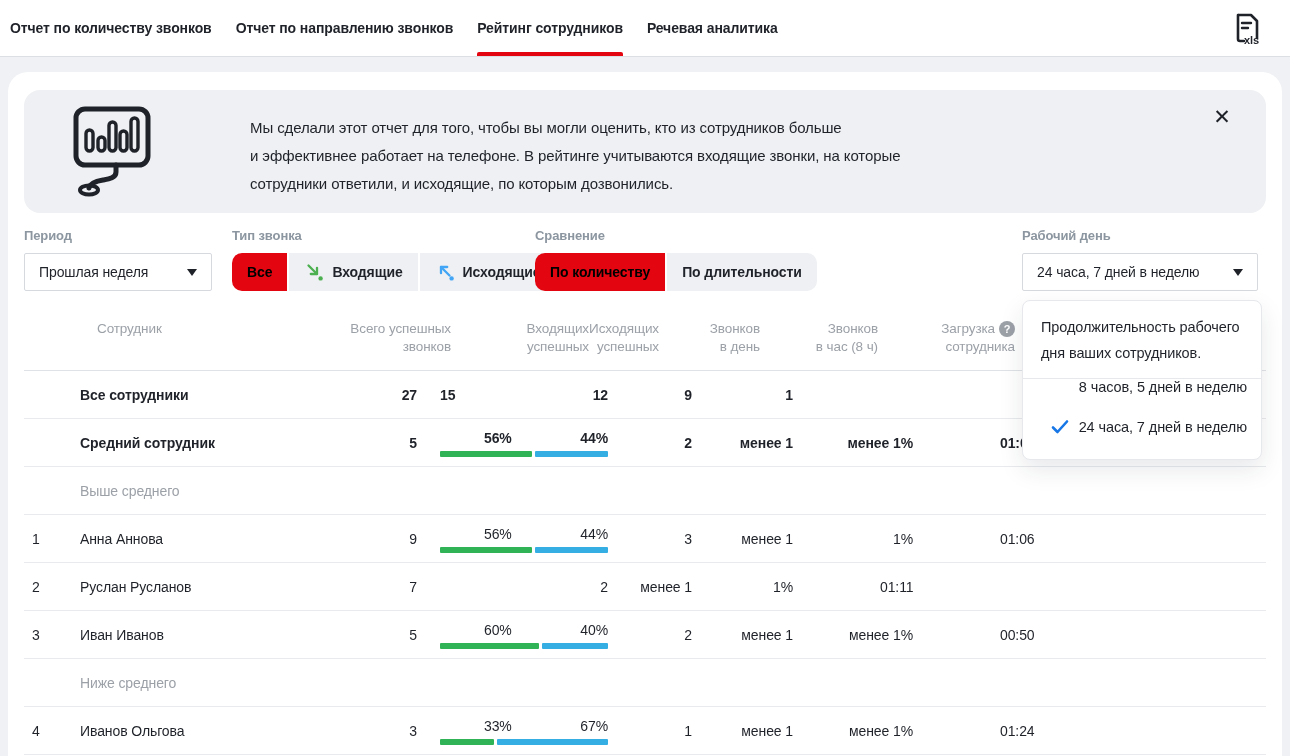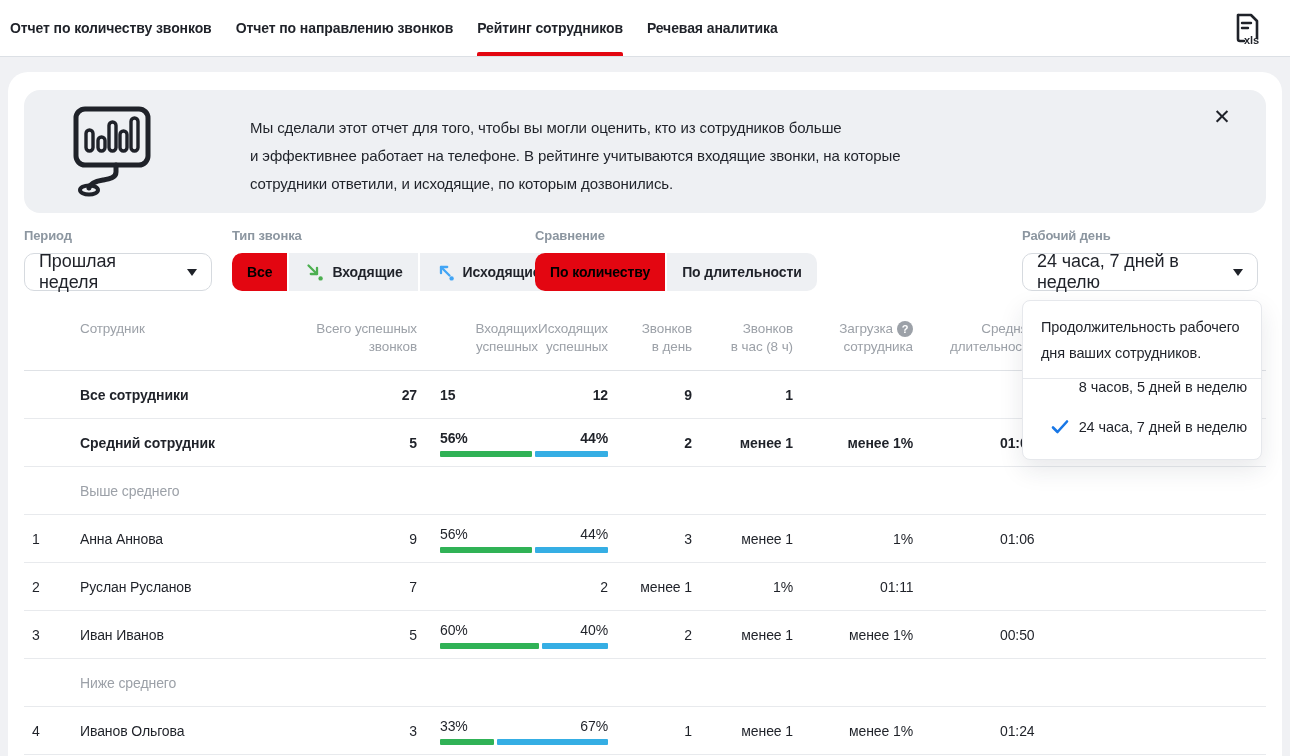--- a/index.html
+++ b/index.html
@@ -23,22 +23,22 @@
   
   .banner{position:absolute;left:24px;top:90px;width:1242px;height:123px;background:#EEF0F3;border-radius:16px;}
   .banner-icon{position:absolute;left:48px;top:15px;}
   .banner-text{position:absolute;left:226px;top:24px;font-size:15px;line-height:28px;color:#1F2229;}
   .banner-close{position:absolute;right:32px;top:14px;width:24px;height:24px;display:flex;align-items:center;
        justify-content:center;font-size:21px;line-height:1;color:#1F2229;cursor:pointer;}
 
   
   .fblock{position:absolute;}
   .flabel{font-size:13px;font-weight:600;color:#8C96A0;margin-bottom:10px;}
-  .select{height:38px;background:#fff;border:1px solid #D6DADF;border-radius:10px;display:flex;
-          align-items:center;justify-content:space-between;padding:0 14px;font-size:18px;cursor:pointer;}
+  .select{height:38px;background:#fff;border:1px solid #D6DADF;border-radius:2px;display:flex;
+          align-items:center;justify-content:space-between;padding:0 14px;font-size:14px;cursor:pointer;}
   .caret{width:0;height:0;border-left:5.5px solid transparent;border-right:5.5px solid transparent;
          border-top:7px solid #1F2229;margin-left:10px;}
   .f-period{left:24px;top:228px;width:188px;}
   .f-calltype{left:232px;top:228px;}
   .f-compare{left:535px;top:228px;}
   .f-workday{left:1022px;top:228px;width:236px;}
   .segs{display:flex;gap:2px;}
   .seg{height:38px;background:#EEF0F3;display:flex;align-items:center;gap:8px;padding:0 15px;
        font-size:14px;font-weight:600;cursor:pointer;white-space:nowrap;}
   .segs .seg:first-child{border-radius:10px 0 0 10px;}
@@ -51,37 +51,37 @@
   .wdrop-desc{padding:13px 16px 12px 18px;font-size:14.5px;line-height:26px;color:#1F2229;
          border-bottom:1px solid #E6E8EC;}
   .wopt{height:40px;display:flex;justify-content:flex-end;gap:10px;
          padding:0 14px;font-size:14.5px;cursor:pointer;}
 
   
   .table{position:absolute;left:24px;top:315px;width:1242px;}
   .thead,.trow,.tsec{display:grid;grid-template-columns:56px 184px 153px 191px 84px 101px 120px 122px 1fr;
          align-items:center;}
   .thead{height:56px;align-items:start;padding-top:5px;border-bottom:1px solid #DFE2E6;
-         font-size:13.5px;line-height:18px;color:#9CA1A8;}
+         font-size:13.5px;line-height:18px;color:#9CA1A8;gap:17px;}
   .trow{height:48px;border-bottom:1px solid #E8EAED;font-size:14px;}
   .tsec{height:48px;border-bottom:1px solid #E8EAED;font-size:14px;color:#9CA1A8;}
   .c.right{text-align:right;}
   .c.rank{padding-left:8px;}
   .c.pct{padding-left:23px;}
   .c.dur{padding-left:87px;white-space:nowrap;}
   .h-split{display:flex;padding-left:23px;}
   .h-split .h1{width:98px;text-align:right;}
   .h-split .h2{flex:1;text-align:right;}
   .h-load-line{display:flex;align-items:center;justify-content:flex-end;gap:4px;}
   .qicon{width:16px;height:16px;border-radius:50%;background:#9CA1A8;color:#fff;font-size:11px;
          font-weight:700;display:inline-flex;align-items:center;justify-content:center;cursor:pointer;}
   .trow.bold .c{font-weight:700;}
   .pct-plain{display:flex;justify-content:space-between;width:100%;}
   .pct-block{width:168px;}
-  .pct-labels{display:flex;justify-content:space-between;height:18px;line-height:18px;}
+  .pct-labels{display:flex;justify-content:space-between;height:18px;line-height:18px;margin-left:44px;}
   .bar{display:flex;gap:3px;height:6px;margin-top:4px;}
   .bar .bg{background:#30B256;flex-basis:0;border-radius:1px;}
   .bar .bb{background:#35AEE4;flex-basis:0;border-radius:1px;}
 </style>
 </head>
 <body>
 
 <div class="page">
 
   <div class="topbar">

